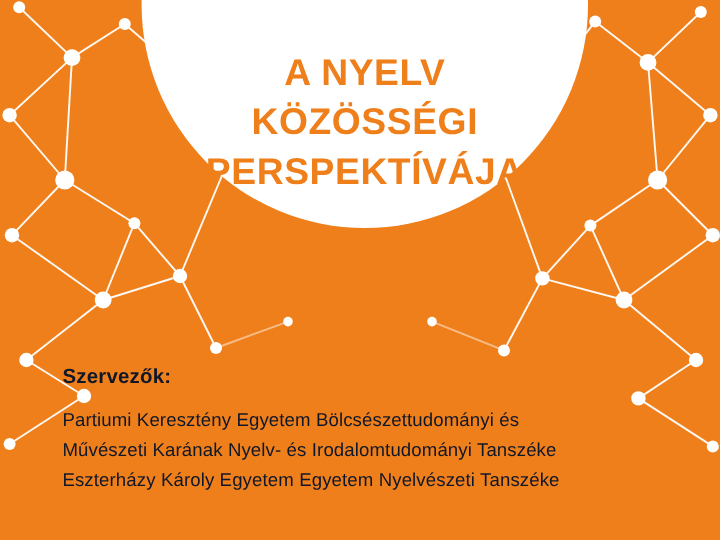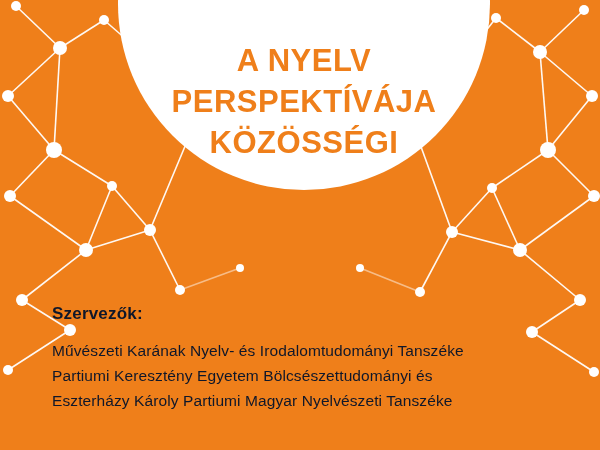--- a/index.html
+++ b/index.html
@@ -163,24 +163,24 @@
       <circle cx="420" cy="292" r="5"></circle>
       <circle cx="532" cy="332" r="6"></circle>
       <circle cx="594" cy="372" r="5"></circle>
       <circle cx="412" cy="122" r="5"></circle>
       <circle cx="360" cy="268" r="4"></circle>
     </g>
   </svg>
 
   <div class="title-circle">
     <div class="title-line">A NYELV</div>
+    <div class="title-line">KÖZÖSSÉGI</div>
     <div class="title-line">PERSPEKTÍVÁJA</div>
-    <div class="title-line">KÖZÖSSÉGI</div>
   </div>
 
   <div class="organizers">
     <div class="organizers-heading">Szervezők:</div>
+    <div class="organizers-line">Partiumi Keresztény Egyetem Bölcsészettudományi és</div>
     <div class="organizers-line">Művészeti Karának Nyelv- és Irodalomtudományi Tanszéke</div>
-    <div class="organizers-line">Partiumi Keresztény Egyetem Bölcsészettudományi és</div>
-    <div class="organizers-line">Eszterházy Károly Partiumi Magyar Nyelvészeti Tanszéke</div>
+    <div class="organizers-line">Eszterházy Károly Egyetem Egyetem Nyelvészeti Tanszéke</div>
   </div>
 
 </div>
 
 </body></html>

